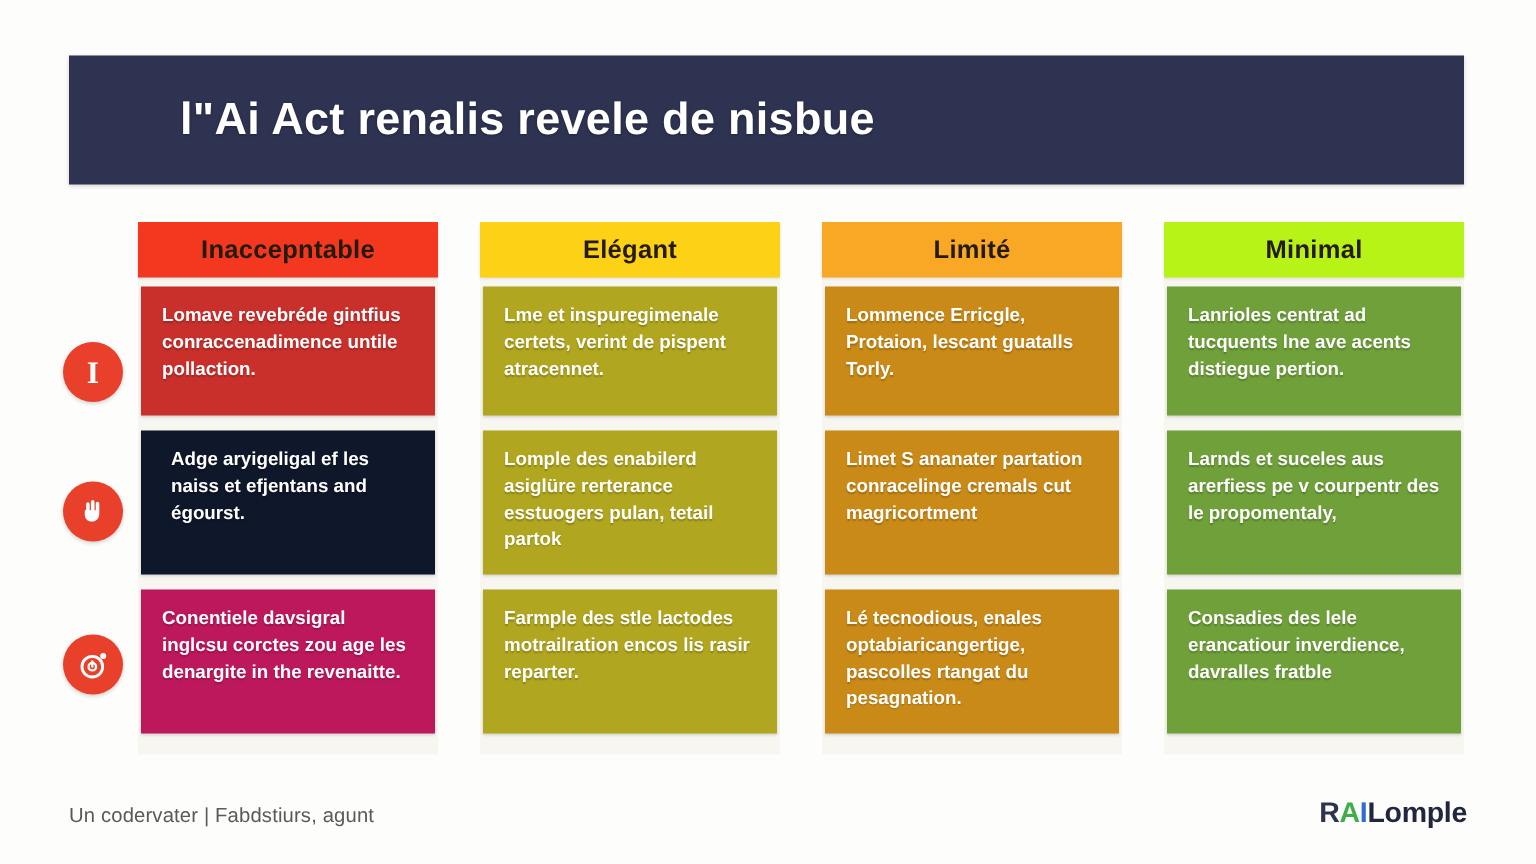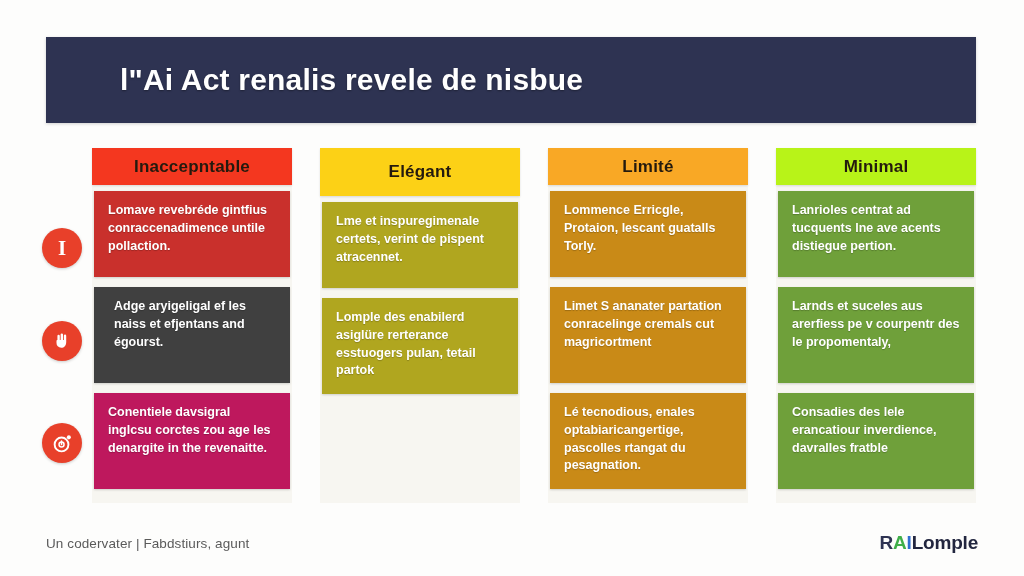--- a/index.html
+++ b/index.html
@@ -186,30 +186,31 @@
       </svg>
     </div>
   </div>
 
   <div class="matrix">
 
     <div class="column" style="background: rgb(247, 246, 241);">
       <div class="col-header" style="background: rgb(244, 55, 31);">Inaccepntable</div>
       <div class="col-body">
         <div class="cell" style="background: rgb(201, 48, 44);">Lomave revebréde gintfius conraccenadimence untile pollaction.</div>
-        <div class="cell" style="background: #404040; padding-left: 20px;">Adge aryigeligal ef les naiss et efjentans and égourst.</div>
+        <div class="cell" style="background: #0f172a; padding-left: 20px;">Adge aryigeligal ef les naiss et efjentans and égourst.</div>
         <div class="cell" style="background: #be185d;">Conentiele davsigral inglcsu corctes zou age les denargite in the revenaitte.</div>
       </div>
     </div>
 
     <div class="column" style="background: rgb(247, 246, 241);">
       <div class="col-header" style="background: rgb(252, 209, 22);">Elégant</div>
       <div class="col-body">
         <div class="cell" style="background: rgb(176, 166, 31);">Lme et inspuregimenale certets, verint de pispent atracennet.</div>
         <div class="cell" style="background: rgb(176, 166, 31);">Lomple des enabilerd asiglüre rerterance esstuogers pulan, tetail partok</div>
+        <div class="cell" style="background: rgb(176, 166, 31);">Farmple des stle lactodes motrailration encos lis rasir reparter.</div>
       </div>
     </div>
 
     <div class="column" style="background: rgb(247, 246, 241);">
       <div class="col-header" style="background: rgb(249, 168, 37);">Limité</div>
       <div class="col-body">
         <div class="cell" style="background: rgb(201, 138, 23);">Lommence Erricgle, Protaion, lescant guatalls Torly.</div>
         <div class="cell" style="background: rgb(201, 138, 23);">Limet S ananater partation conracelinge cremals cut magricortment</div>
         <div class="cell" style="background: rgb(201, 138, 23);">Lé tecnodious, enales optabiaricangertige, pascolles rtangat du pesagnation.</div>
       </div>

